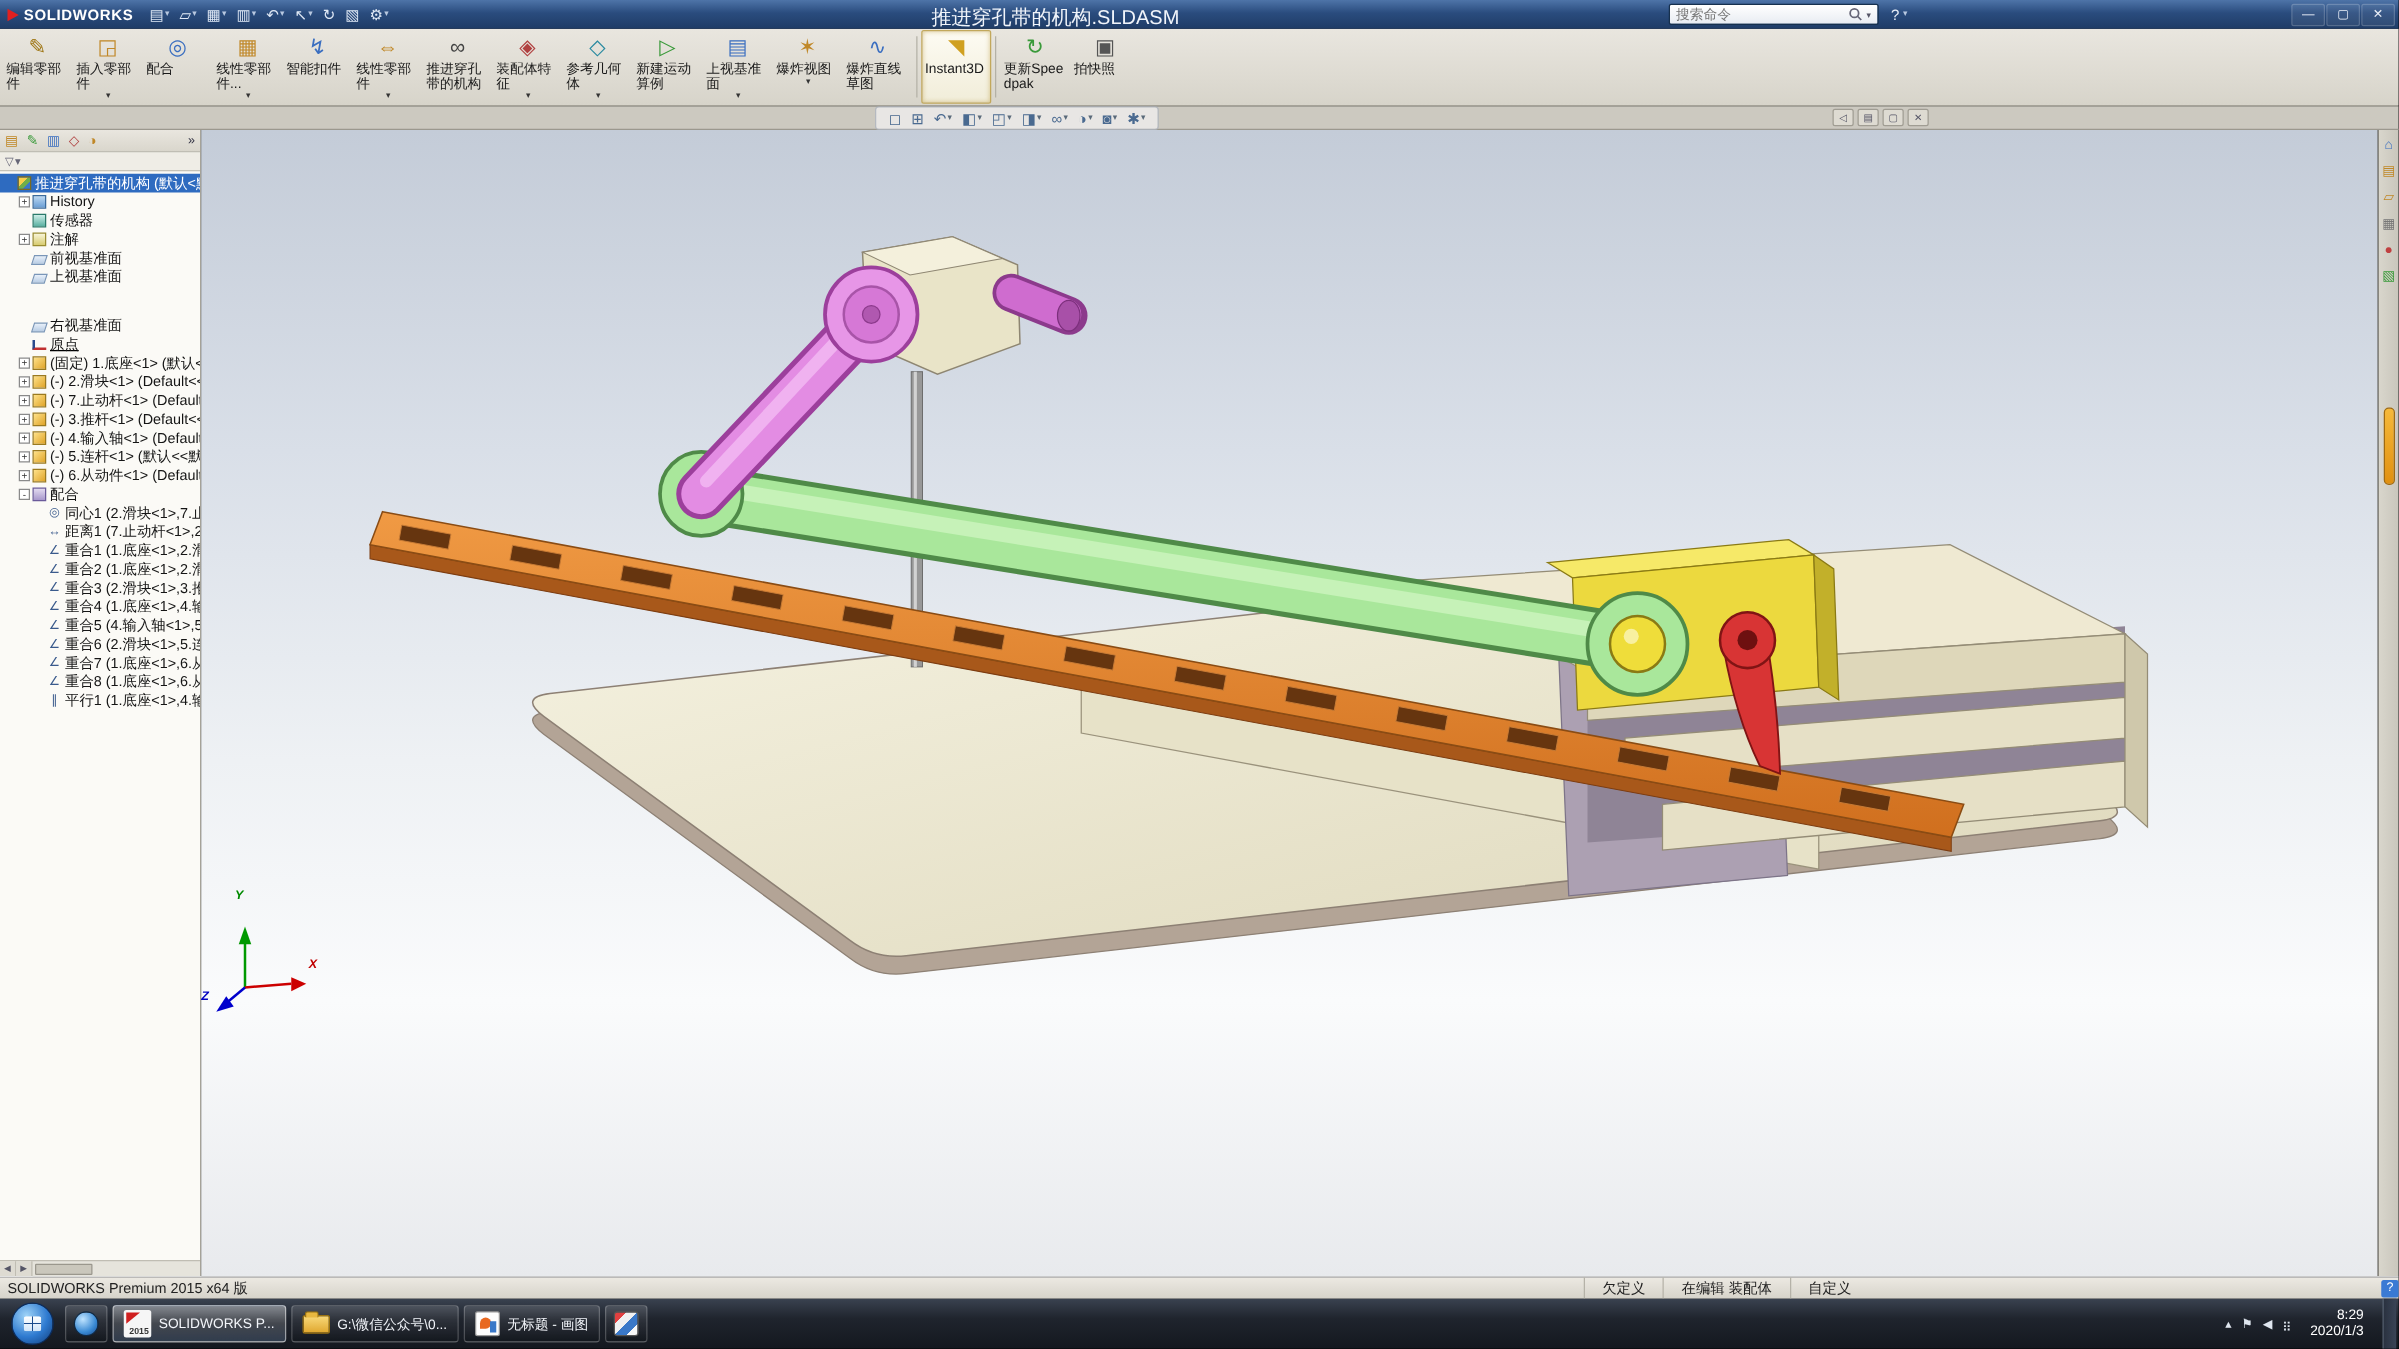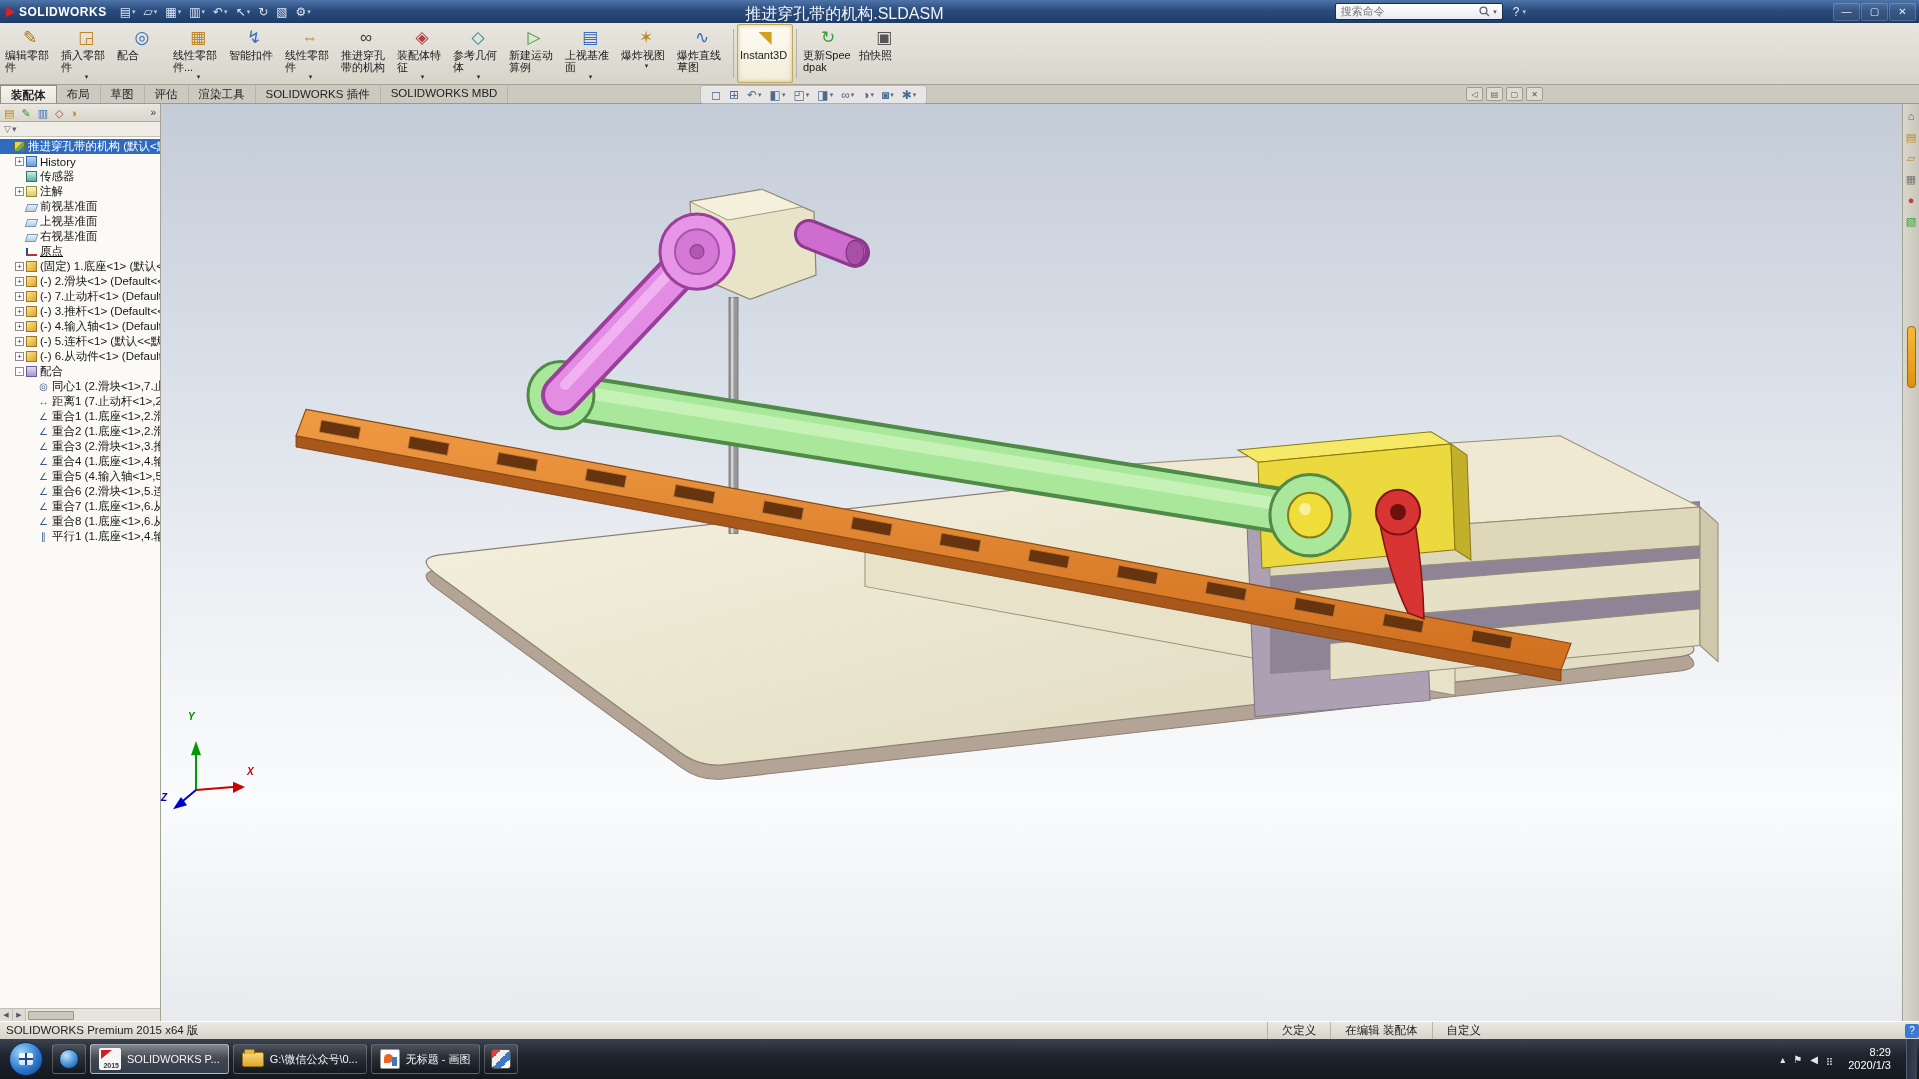--- a/index.html
+++ b/index.html
@@ -253,29 +253,20 @@
         <span class="ricon" style="color: rgb(58, 154, 58);">↻</span>
         <span class="rlabel">更新Speedpak</span>
       </div>
       <div class="rbtn">
         <span class="ricon" style="color: rgb(85, 85, 85);">▣</span>
         <span class="rlabel">拍快照</span>
       </div>
     </div>
 
   <div class="tabstrip">
-    <div style="display:flex;align-items:flex-end">
-        <div class="ctab active">装配体</div>
-        <div class="ctab">布局</div>
-        <div class="ctab">草图</div>
-        <div class="ctab">评估</div>
-        <div class="ctab">渲染工具</div>
-        <div class="ctab">SOLIDWORKS 插件</div>
-        <div class="ctab">SOLIDWORKS MBD</div>
-      </div>
     <div class="hud">
         <div class="hudbtn">
           <span class="hg">◻</span>
         </div>
         <div class="hudbtn">
           <span class="hg">⊞</span>
         </div>
         <div class="hudbtn">
           <span class="hg">↶</span>
           <span class="harrow">▾</span>
@@ -356,21 +347,21 @@
           <div class="trow" style="padding-left: 15px;">
             <span class="twisty hid"></span>
             <span class="ticon ti-plane"></span>
             <span class="tlabel">前视基准面</span>
           </div>
           <div class="trow" style="padding-left: 15px;">
             <span class="twisty hid"></span>
             <span class="ticon ti-plane"></span>
             <span class="tlabel">上视基准面</span>
           </div>
-          <div class="trow" style="padding-left: 15px;">
+          <div class="trow" style="padding-left: 15px; margin-top: 24px;">
             <span class="twisty hid"></span>
             <span class="ticon ti-plane"></span>
             <span class="tlabel">右视基准面</span>
           </div>
           <div class="trow" style="padding-left: 15px; text-decoration: underline;">
             <span class="twisty hid"></span>
             <span class="ticon ti-origin"></span>
             <span class="tlabel">原点</span>
           </div>
           <div class="trow" style="padding-left: 15px;">

